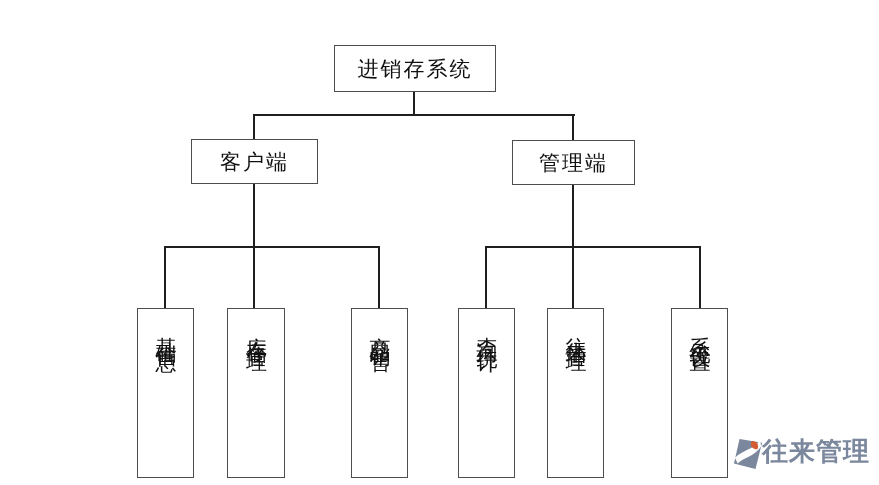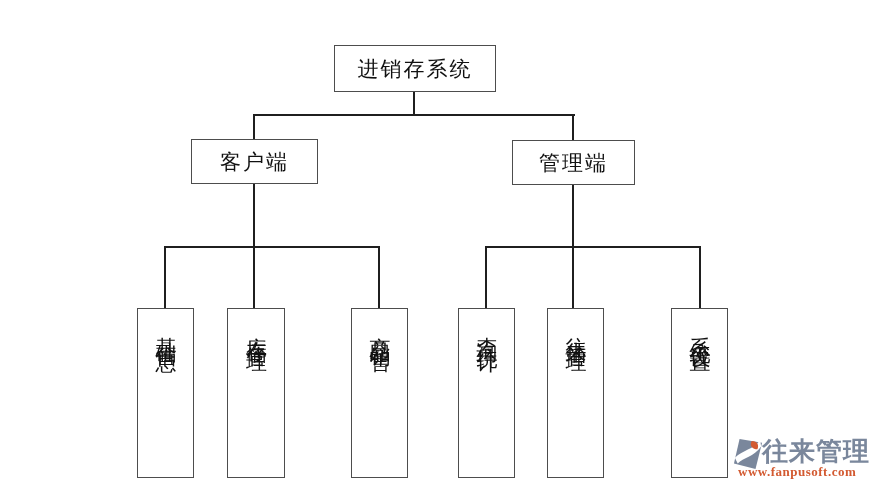--- a/index.html
+++ b/index.html
@@ -129,16 +129,15 @@
     <span class="vlabel">系统设置</span>
   </div>
 
   <div id="watermark">
     <svg width="30" height="32" viewBox="0 0 32 34">
       <path d="M7 1 L31 5 L24 33 L1 27 Z" fill="#7a879c"></path>
       <path d="M2 21 C 11 12, 21 13, 29 2 L30 9 C 22 20, 11 21, 5 27 Z" fill="#ffffff"></path>
       <path d="M20 3 C 26 3, 28 7, 26 12 C 21 12, 17 8, 20 3 Z" fill="#d35a31"></path>
     </svg>
     <span class="brand">往来管理</span>
-    <span class="url">www.fanpusoft.com</span>
   </div>
 
 </div>
 
 </body></html>

